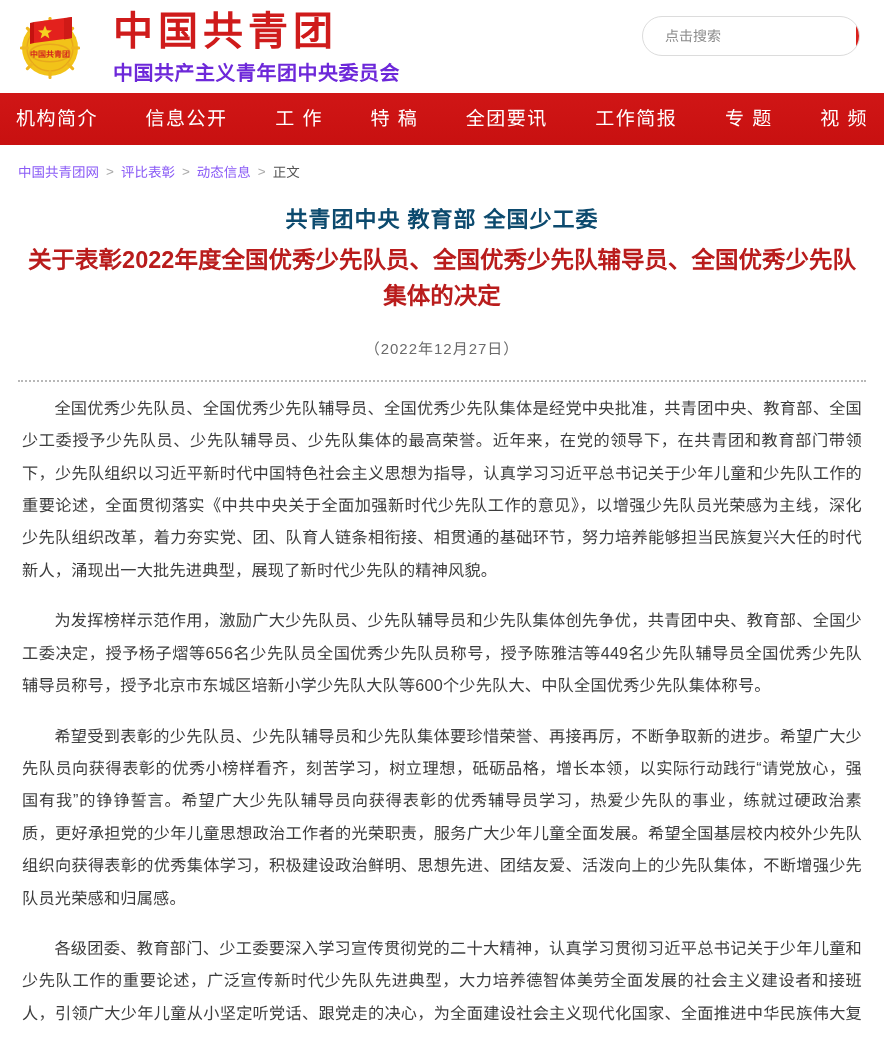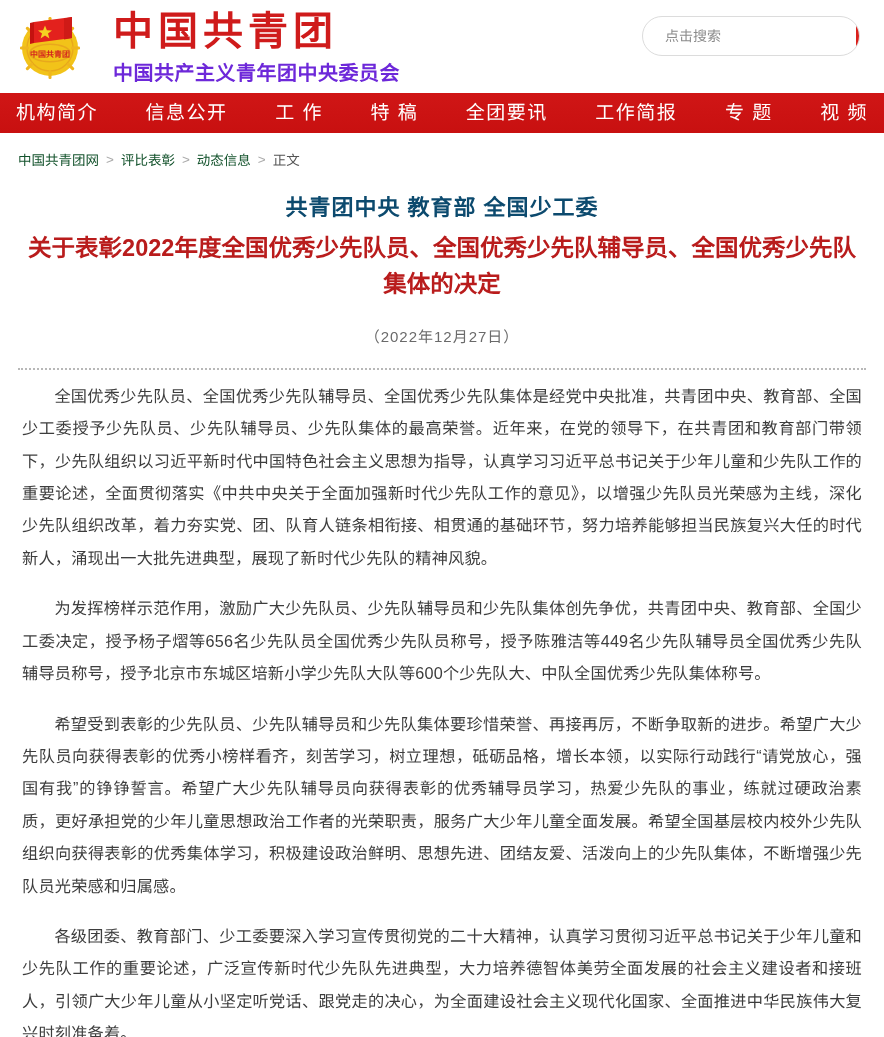--- a/index.html
+++ b/index.html
@@ -98,21 +98,21 @@
     border-radius: 0 20px 20px 0;
     cursor: pointer;
     display: flex;
     align-items: center;
     justify-content: center;
     padding: 0;
   }
 
   
   .main-nav {
-    height: 40px;
+    height: 52px;
     background: #cf1414;
     background: linear-gradient(180deg,#d01616 0%,#c81010 100%);
     display: flex;
     align-items: center;
     padding-left: 16px;
     padding-right: 16px;
   }
   .nav-item {
     color: #ffffff;
     font-size: 19px;
@@ -129,21 +129,21 @@
   
   .breadcrumb {
     padding: 16px 0 14px 18px;
     font-size: 13.5px;
     color: #888888;
     display: flex;
     align-items: center;
     gap: 7px;
     white-space: nowrap;
   }
-  .breadcrumb .crumb { color: #14532d; cursor: pointer; text-decoration: none; }
+  .breadcrumb .crumb { color: #8b5cf6; cursor: pointer; text-decoration: none; }
   .breadcrumb .sep { color: #aaaaaa; }
   .breadcrumb .crumb.current { color: #555555; cursor: default; }
 
   
   .article {
     padding: 0 18px;
   }
   .art-sup {
     text-align: center;
     font-size: 22px;

